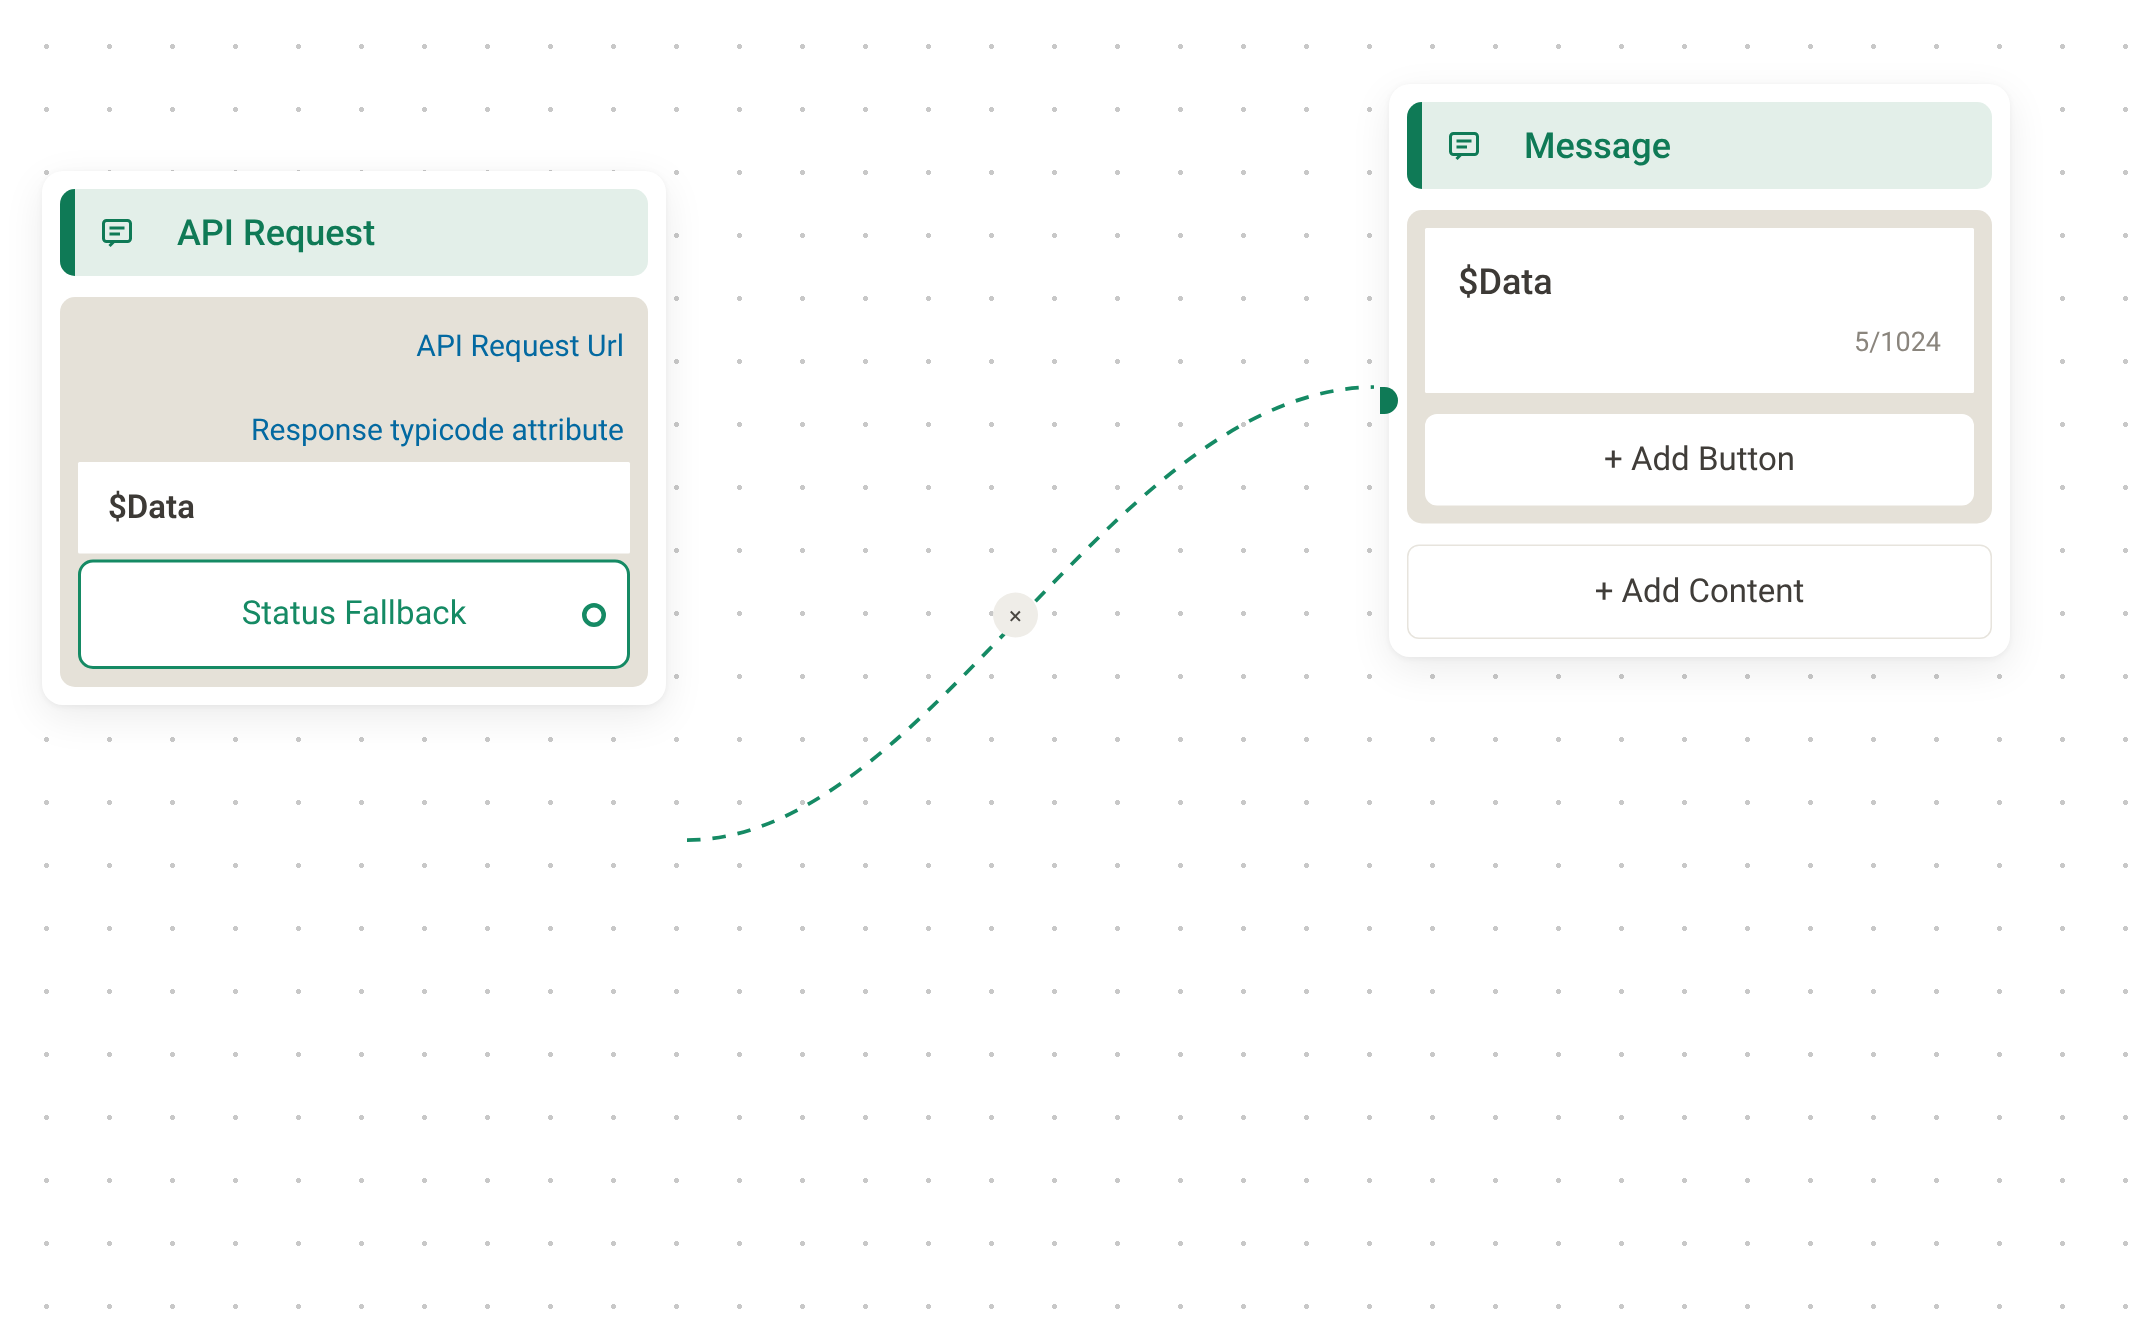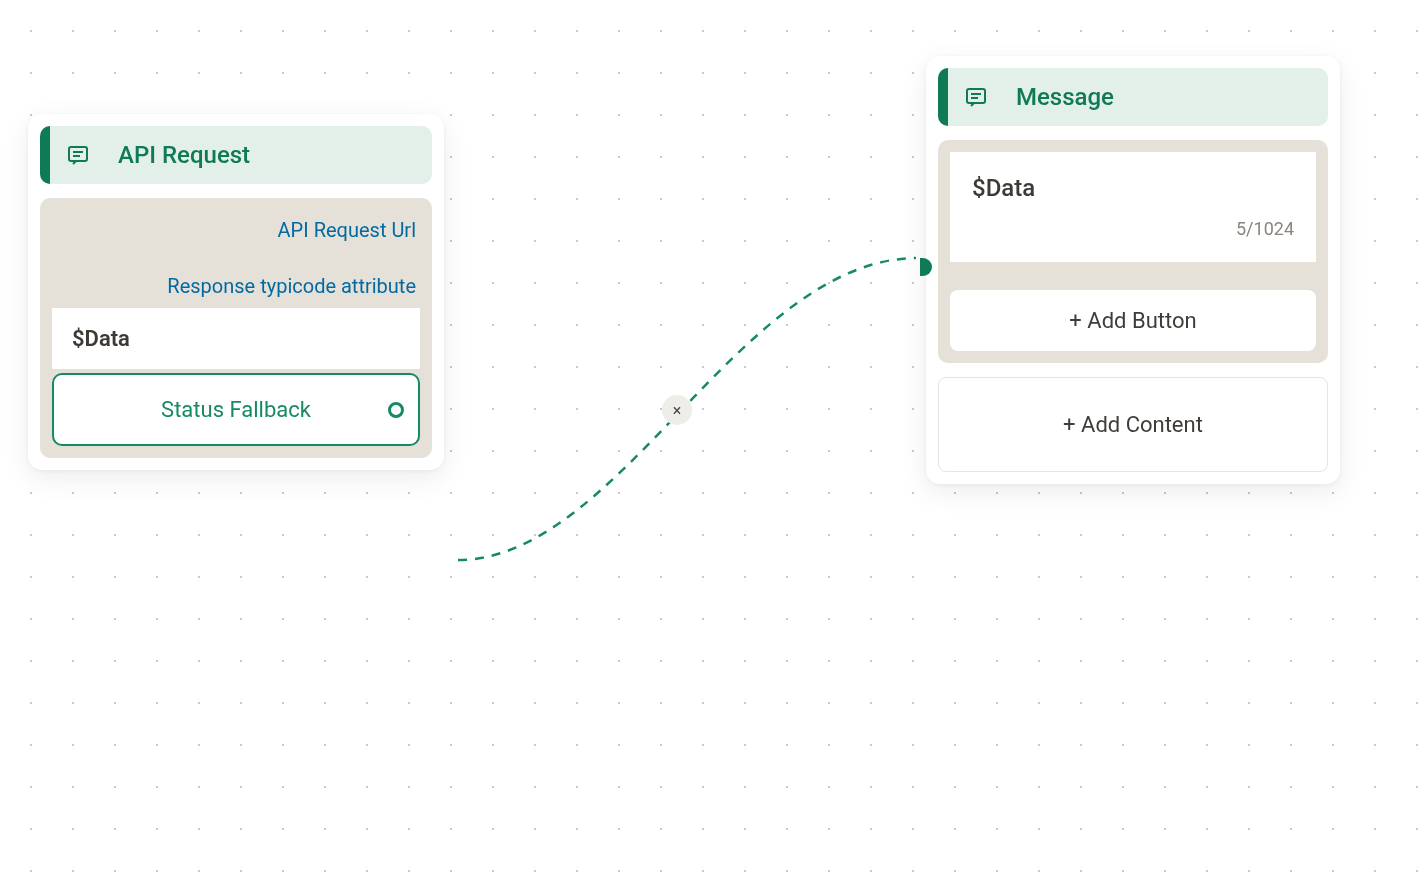--- a/index.html
+++ b/index.html
@@ -94,40 +94,40 @@
     background: #fff;
     border-radius: 50%;
   }
   .add-button {
     background: #ffffff;
     border-radius: 8px;
     padding: 18px 20px;
     text-align: center;
     font-size: 22px;
     color: #403d39;
-    margin-top: 28px;
+    margin-top: 14px;
     cursor: pointer;
   }
   .msg-text {
     font-size: 24px;
     color: #3d3a36;
     font-weight: 500;
   }
   .char-count {
     font-size: 18px;
     color: #8a857d;
     text-align: right;
     margin-top: 16px;
   }
   .add-content {
     background: #ffffff;
     border: 1.5px solid #ebea e3;
     border: 1.5px solid #e7e4dd;
     border-radius: 8px;
-    padding: 34px 20px;
+    padding: 18px 20px;
     text-align: center;
     font-size: 22px;
     color: #403d39;
     margin-top: 14px;
     cursor: pointer;
   }
   .conn-in {
     position: absolute;
     width: 12px; height: 18px;
     background: #0f7a56;

